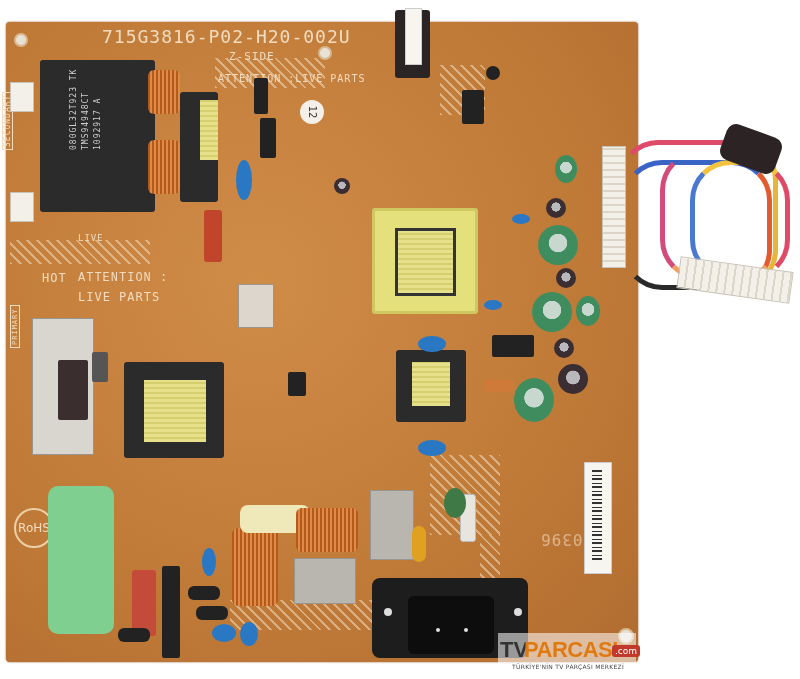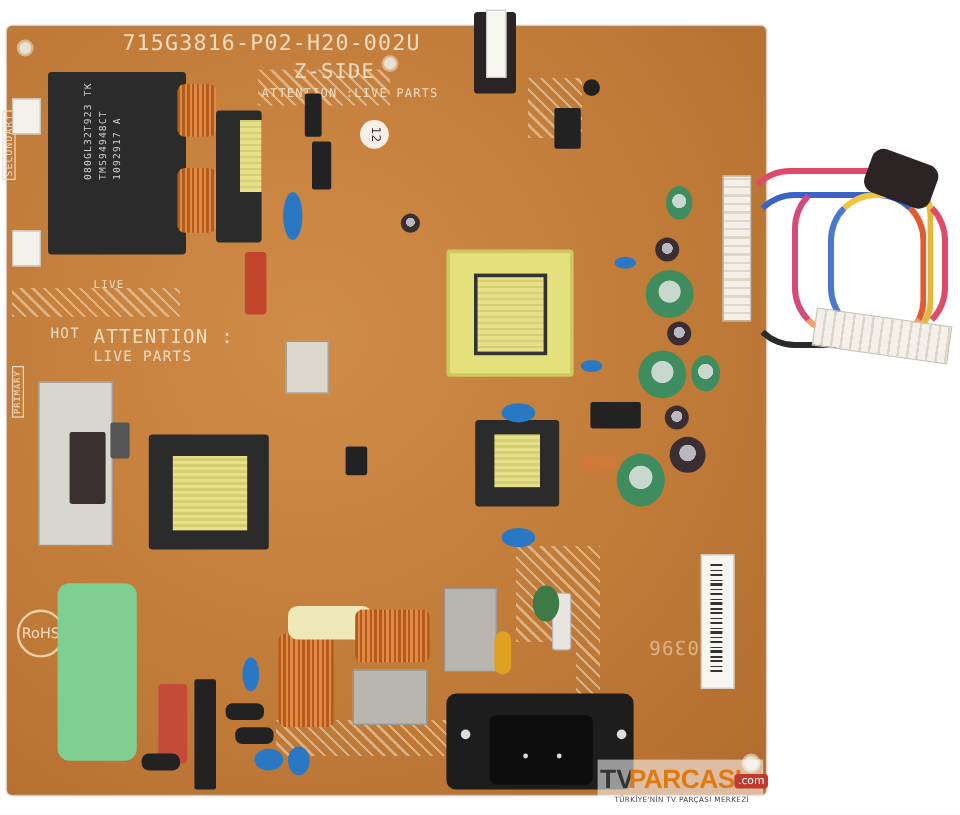--- a/index.html
+++ b/index.html
@@ -41,24 +41,24 @@
 <div class="board"></div>
 
 <div class="hatch" style="left:215px;top:58px;width:110px;height:30px;"></div>
 <div class="hatch" style="left:440px;top:65px;width:45px;height:50px;"></div>
 <div class="hatch" style="left:10px;top:240px;width:140px;height:24px;"></div>
 <div class="hatch" style="left:230px;top:600px;width:160px;height:30px;"></div>
 <div class="hatch" style="left:430px;top:455px;width:70px;height:80px;"></div>
 <div class="hatch" style="left:480px;top:535px;width:20px;height:90px;"></div>
 
 <div class="silk" style="left:102px;top:26px;font-size:18px;">715G3816-P02-H20-002U</div>
-<div class="silk" style="left:245px;top:50px;font-size:17px;">Z-SIDE</div>
+<div class="silk" style="left:229px;top:50px;font-size:11px;">Z-SIDE</div>
 <div class="silk" style="left:218px;top:73px;font-size:10px;">ATTENTION :LIVE PARTS</div>
 <div class="silk" style="left:42px;top:271px;font-size:12px;">HOT</div>
-<div class="silk" style="left:78px;top:271px;font-size:16px;">ATTENTION :</div>
+<div class="silk" style="left:78px;top:271px;font-size:12px;font-family:Liberation Mono, monospace;">ATTENTION :</div>
 <div class="silk" style="left:78px;top:290px;font-size:12px;">LIVE PARTS</div>
 <div class="silk" style="left:78px;top:233px;font-size:9px;">LIVE</div>
 <div class="silk" style="left:2px;top:150px;font-size:8px;transform:rotate(-90deg);transform-origin:left top;border:1px solid #f1dcc0;padding:0 2px;">SECONDARY</div>
 <div class="silk" style="left:10px;top:348px;font-size:7px;transform:rotate(-90deg);transform-origin:left top;border:1px solid #f1dcc0;padding:0 2px;">PRIMARY</div>
 <div class="silk" style="left:540px;top:530px;font-size:16px;opacity:0.6;transform:rotate(180deg);">10396</div>
 <div class="rohs" style="left:14px;top:508px;width:36px;height:36px;line-height:36px;font-size:12px;">RoHS</div>
 
 <div class="hole" style="left:14px;top:33px;width:10px;height:10px;"></div>
 <div class="hole" style="left:318px;top:46px;width:10px;height:10px;"></div>
 <div class="hole" style="left:618px;top:628px;width:12px;height:12px;"></div>

